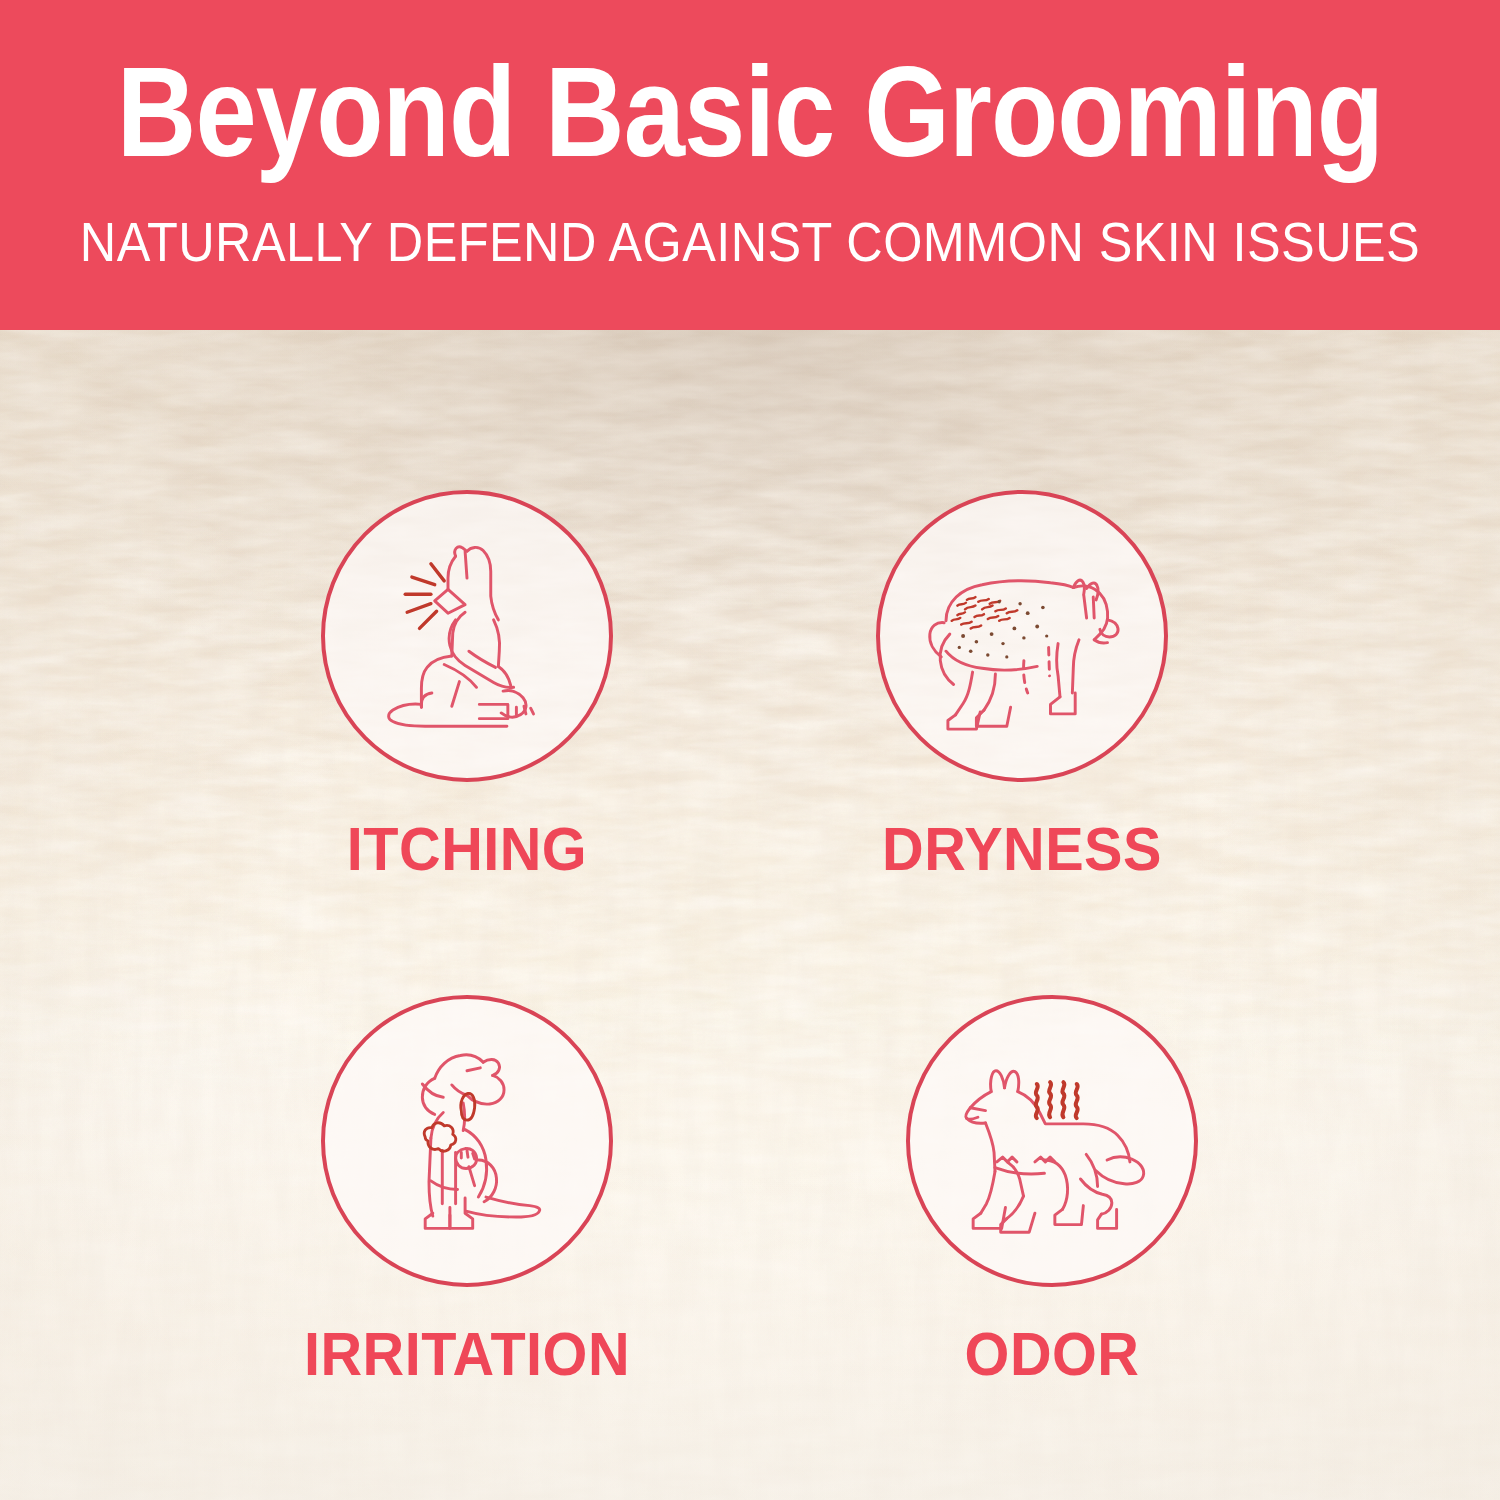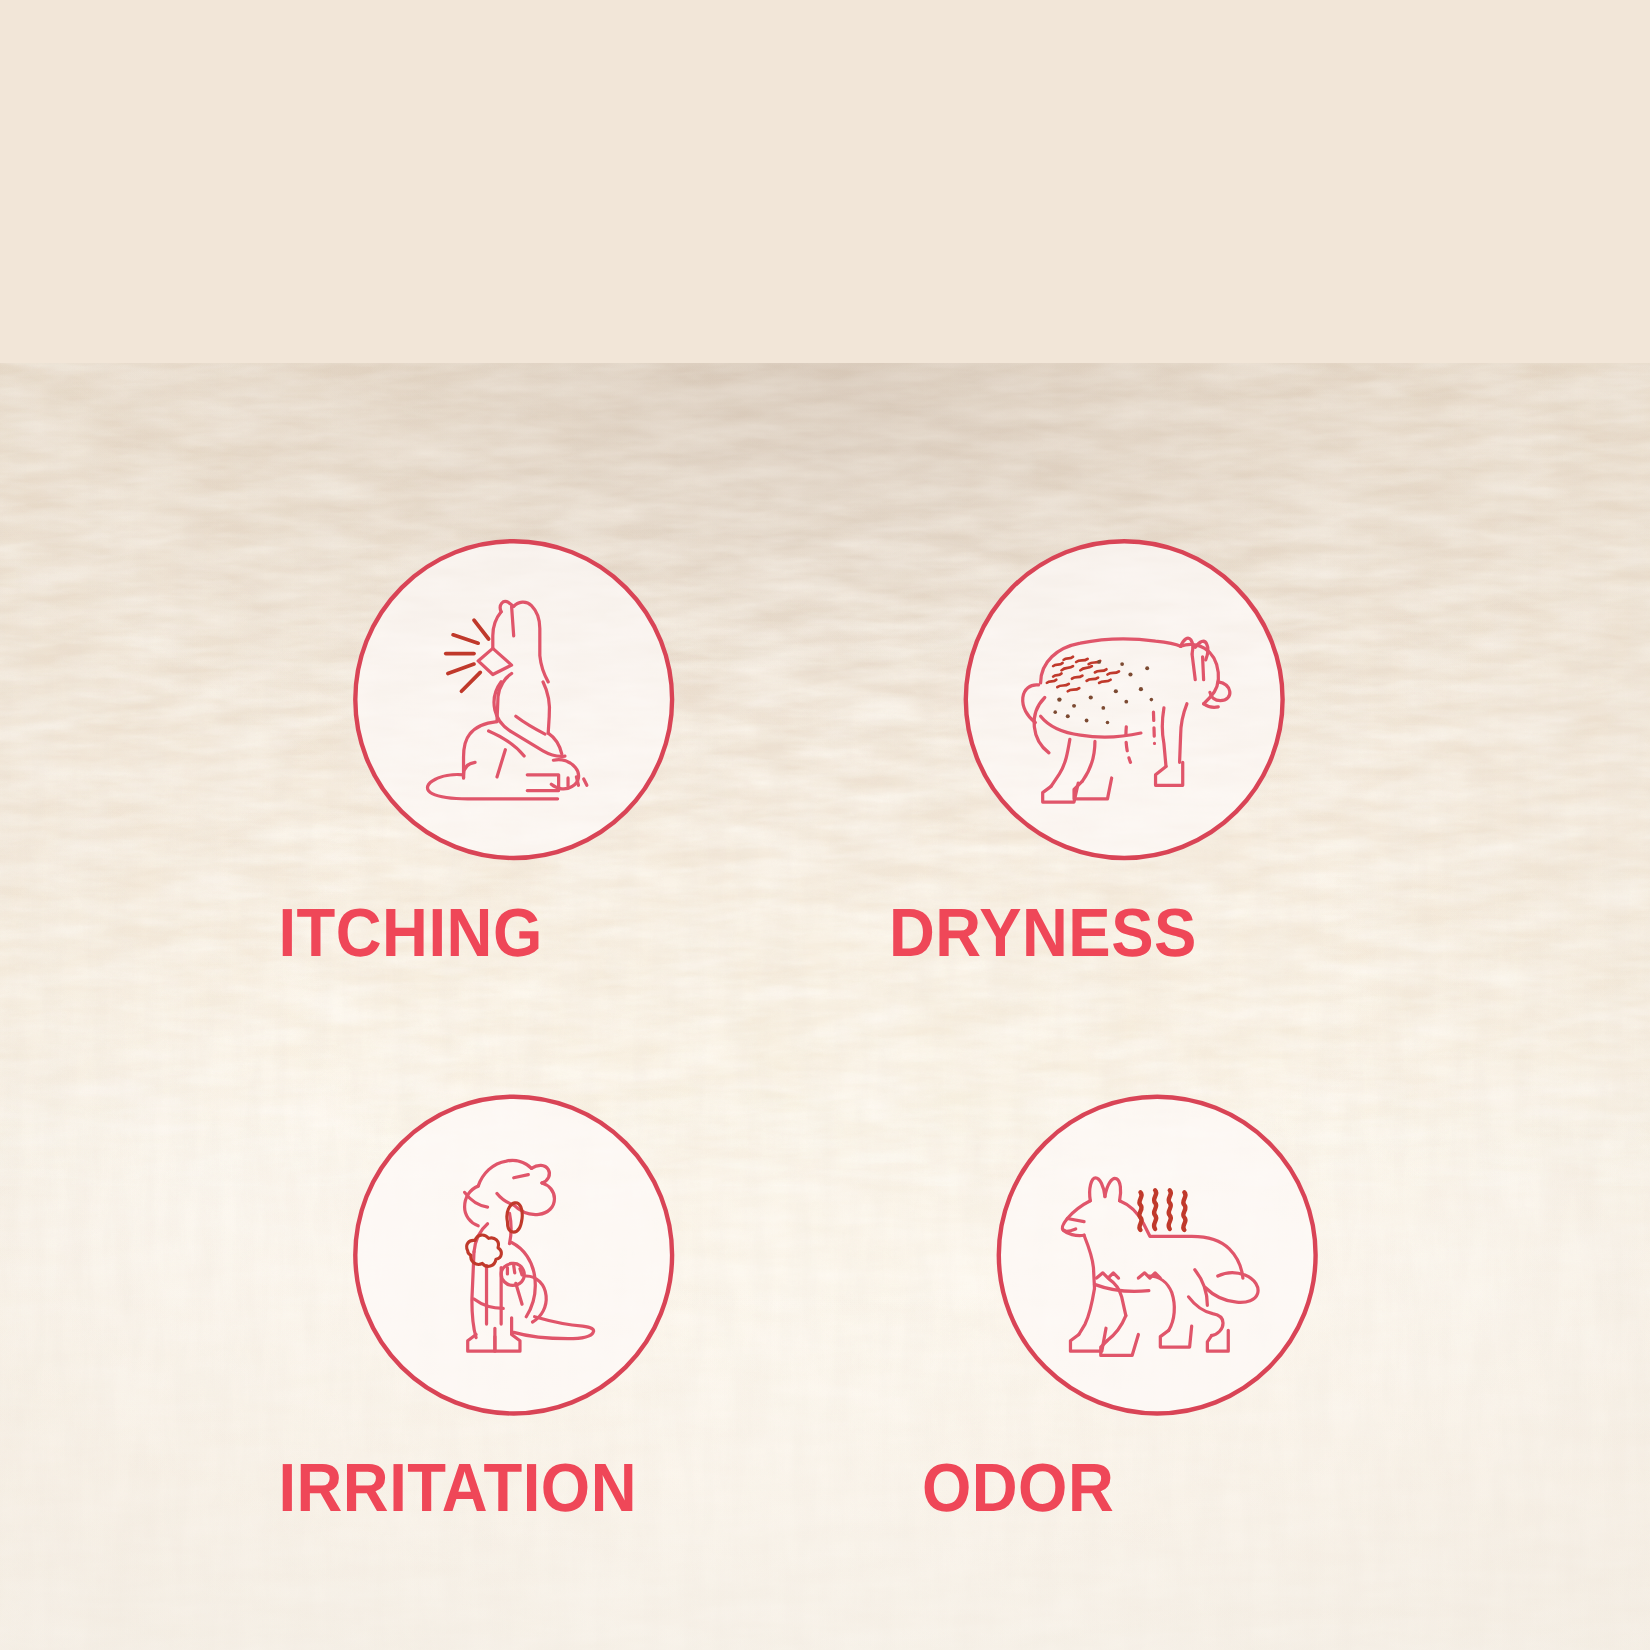--- a/index.html
+++ b/index.html
@@ -117,20 +117,21 @@
     position: absolute;
     left: 0;
     top: 330px;
     width: 1500px;
     height: 1170px;
     z-index: 4;
   }
   .icon-cell {
     position: absolute;
     width: 460px;
+    text-align: center;
   }
   .cell-c1 { left: 237px;  top: 160px; }
   .cell-c2 { left: 792px;  top: 160px; }
   .cell-c3 { left: 237px;  top: 665px; }
   .cell-c4 { left: 822px;  top: 665px; }
 
   .icon-circle {
     width: 292px;
     height: 292px;
     margin: 0 auto;
@@ -213,20 +214,24 @@
       </g>
       <g>
         <rect x="0" y="0" width="1500" height="680" filter="url(#furStrandsTop)" opacity="0.70"></rect>
       </g>
       <rect x="0" y="0" width="1500" height="520" fill="url(#topShade)"></rect>
       <rect x="0" y="620" width="1500" height="550" fill="url(#botLight)"></rect>
     </svg>
     <div class="fur-vignette"></div>
   </div>
 
+  <div class="header-banner">
+    <div class="header-title">Beyond Basic Grooming</div>
+    <div class="header-sub">NATURALLY DEFEND AGAINST COMMON SKIN ISSUES</div>
+  </div>
 
   <div class="icon-grid">
 
     <div class="icon-cell cell-c1">
       <div class="icon-circle">
         <svg viewBox="0 0 240 240" xmlns="http://www.w3.org/2000/svg" fill="none" stroke="#e0556a" stroke-width="3.1" stroke-linecap="round" stroke-linejoin="round">
 
           <path d="M108 36 c-3 -7 2 -12 7 -9 l5 4 c4 -5 12 -6 17 -1 c6 6 8 14 8 22
                    l0 26 c1 10 4 18 8 25"></path>
           <path d="M108 36 c-5 6 -8 14 -8 23 l0 12"></path>

